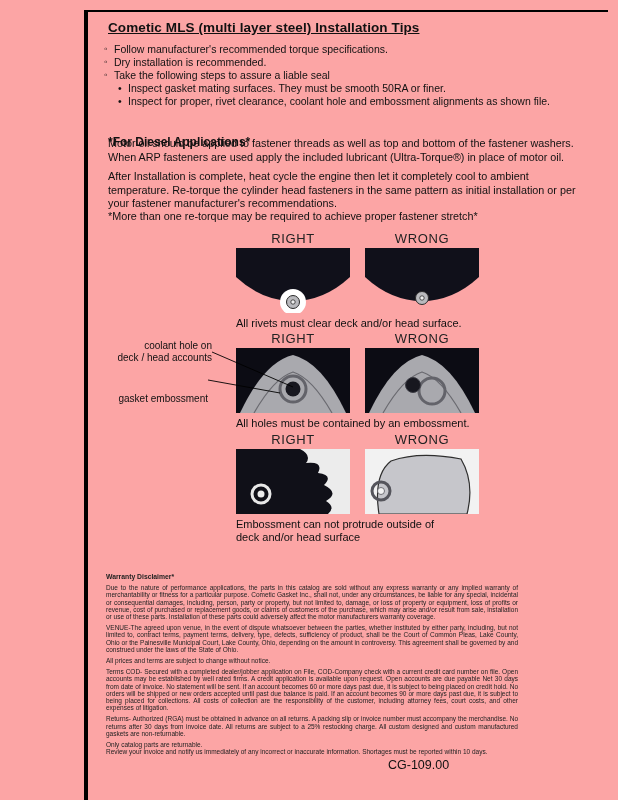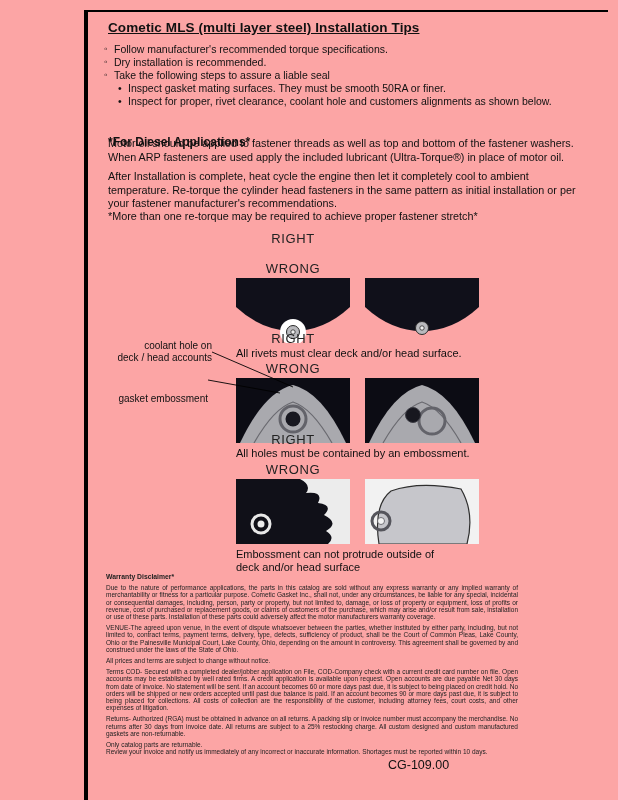--- a/index.html
+++ b/index.html
@@ -22,21 +22,21 @@
   .subbullet { position:relative; padding-left:24px; }
   .subbullet::before { content:"•"; position:absolute; left:14px; top:0; }
 
   .diesel-heading { position:absolute; left:108px; top:135px; font-size:12px; font-weight:bold; }
   .para { position:absolute; left:108px; font-size:10.8px; line-height:13.5px; width:492px; }
   .para-1 { top:137px; }
   .para-2 { top:170px; width:470px; }
   .note { top:210px; }
 
   .diag-group { position:absolute; left:236px; width:243px; }
-  .rw-row { display:flex; gap:15px;flex-direction:column; }
+  .rw-row { display:flex; gap:15px; }
   .rw-row span { width:114px; text-align:center; font-size:13px; letter-spacing:0.6px; color:#222; }
   .panel-row { display:flex; gap:15px; margin-top:2px; }
   .panel { width:114px; height:65px; }
   .panel svg { display:block; }
   .caption { font-size:11px; margin-top:4px; color:#111; }
   .caption-wrap { width:214px; line-height:12.5px; }
 
   .callout { position:absolute; font-size:10px; line-height:11.5px; text-align:right; color:#111; }
   .callout-coolant { left:114px; top:340px; width:98px; }
   .callout-embossment { left:114px; top:374px; width:94px;margin-top:19px; }
@@ -57,21 +57,21 @@
   <div class="border-top"></div>
   <div class="border-left"></div>
 
   <h1 class="title">Cometic MLS (multi layer steel) Installation Tips</h1>
 
   <ul class="bullets">
     <li class="bullet">Follow manufacturer's recommended torque specifications.</li>
     <li class="bullet">Dry installation is recommended.</li>
     <li class="bullet">Take the following steps to assure a liable seal</li>
     <li class="subbullet">Inspect gasket mating surfaces.  They must be smooth 50RA or finer.</li>
-    <li class="subbullet">Inspect for proper, rivet clearance, coolant hole and customers alignments as shown below.</li>
+    <li class="subbullet">Inspect for proper, rivet clearance, coolant hole and embossment alignments as shown file.</li>
   </ul>
 
   <div class="diesel-heading">*For Diesel Applications*</div>
   <p class="para para-1">Motor oil should be applied to fastener threads as well as top and bottom of the fastener washers. When ARP fasteners are used apply the included lubricant (Ultra-Torque®) in place of motor oil.</p>
   <p class="para para-2">After Installation is complete, heat cycle the engine then let it completely cool to ambient temperature. Re-torque the cylinder head fasteners in the same pattern as initial installation or per your fastener manufacturer's recommendations.</p>
   <p class="para note">*More than one re-torque may be required to achieve proper fastener stretch*</p>
 
   <div class="diag-group" style="top:231px;">
     <div class="rw-row">
       <span>RIGHT</span>

